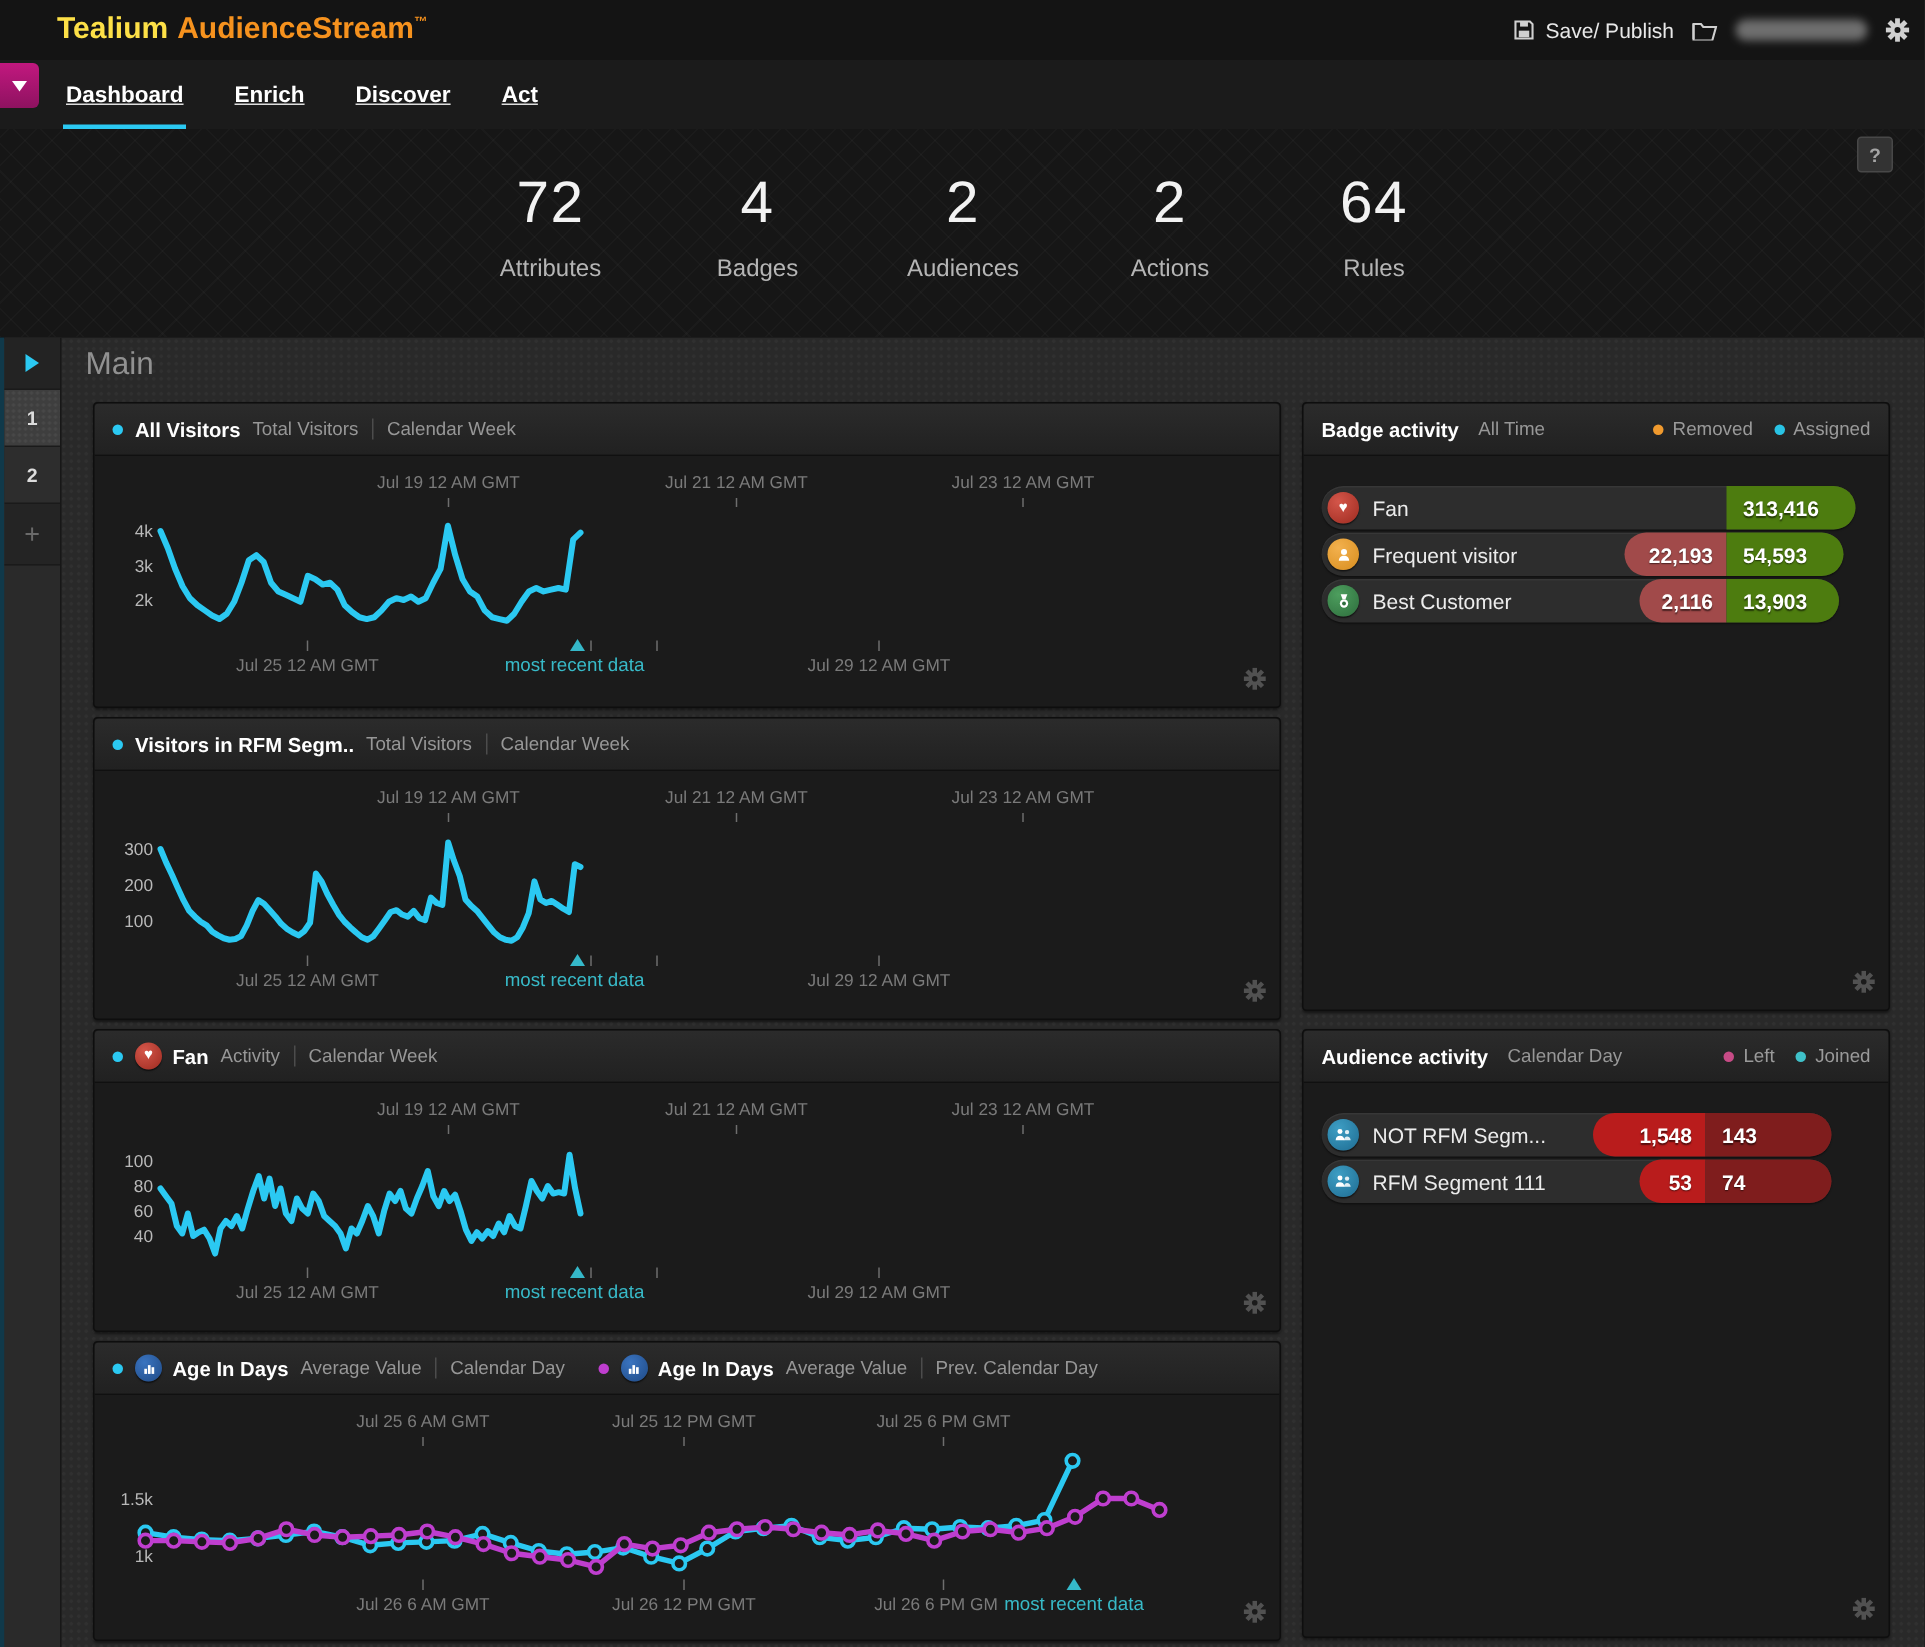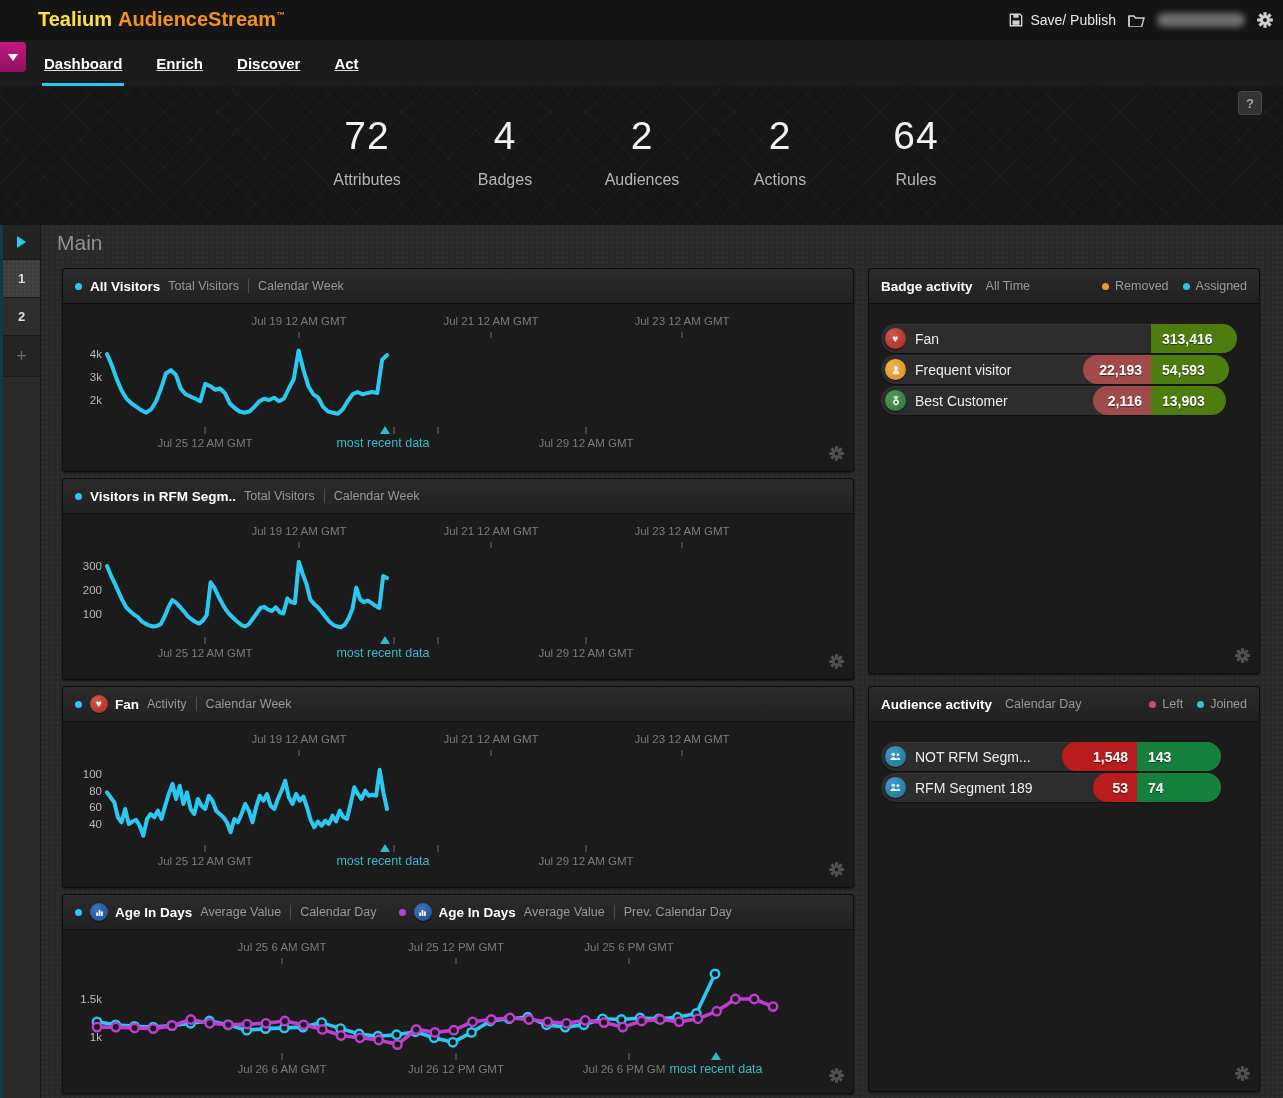--- a/index.html
+++ b/index.html
@@ -86,21 +86,21 @@
   .leg-item{display:flex;align-items:center;gap:6px;font-size:12.5px;color:#9a9a9a;}
   .leg-dot{width:7px;height:7px;border-radius:50%;}
   .rows{padding:20px 0 0 12px;display:flex;flex-direction:column;gap:2px;}
   .arow{height:29px;border-radius:15px;background:#2d2d2d;box-shadow:inset 0 1px 0 rgba(255,255,255,.05),0 1px 1px rgba(0,0,0,.4);display:flex;align-items:center;padding-left:4px;cursor:pointer;}
   .arow .circ-icon{width:21px;height:21px;margin-right:9px;}
   .arow-label{font-size:14px;color:#ececec;white-space:nowrap;}
   .pill{height:29px;display:flex;align-items:center;font-size:14px;font-weight:bold;color:#fff;text-shadow:0 1px 1px rgba(0,0,0,.55);box-sizing:border-box;}
   .pill-removed{background:#a14a4a;border-radius:15px 0 0 15px;justify-content:flex-end;padding-right:9px;}
   .pill-assigned{background:#4d7c0f;border-radius:0 15px 15px 0;justify-content:flex-start;padding-left:11px;}
   .pill-left{background:#b91c1c;border-radius:15px 0 0 15px;justify-content:flex-end;padding-right:9px;}
-  .pill-joined{background:#15803d;border-radius:0 15px 15px 0;justify-content:flex-start;padding-left:11px;}
+  .pill-joined{background:#7f1d1d;border-radius:0 15px 15px 0;justify-content:flex-start;padding-left:11px;}
   .spacer{flex:1;}
   
   .brow0{width:352px;} .brow0 .pill-assigned{width:86px;}
   .brow1{width:344px;} .brow1 .pill-removed{width:68px;} .brow1 .pill-assigned{width:78px;}
   .brow2{width:341px;} .brow2 .pill-removed{width:58px;} .brow2 .pill-assigned{width:75px;}
   .urow0{width:336px;} .urow0 .pill-left{width:75px;} .urow0 .pill-joined{width:84px;}
   .urow1{width:336px;} .urow1 .pill-left{width:44px;} .urow1 .pill-joined{width:84px;}
   .ld-removed{background:#f09a2e;} .ld-assigned{background:#29c3e4;} .ld-left{background:#c74b86;} .ld-joined{background:#3fc1c9;}
 </style>
 </head>
@@ -565,21 +565,21 @@
       </div>
       <div class="arow urow1">
         <span class="circ-icon ci-steel">
           <svg width="13" height="11" viewBox="0 0 18 14">
               <circle cx="6" cy="4" r="2.3" fill="#fff"></circle>
               <path d="M2 12c0-2.6 1.8-4 4-4s4 1.4 4 4z" fill="#fff"></path>
               <circle cx="12.5" cy="4.5" r="2" fill="#fff" opacity=".85"></circle>
               <path d="M9.5 12c.2-2.3 1.6-3.5 3-3.5 1.8 0 3.2 1.2 3.4 3.5z" fill="#fff" opacity=".85"></path>
             </svg>
         </span>
-        <span class="arow-label">RFM Segment 189</span>
+        <span class="arow-label">RFM Segment 111</span>
         <span class="spacer"></span>
         <span class="pill pill-left">53</span>
         <span class="pill pill-joined">74</span>
       </div>
     </div>
     <span class="gear">
       <svg width="15" height="15" viewBox="-8 -8 16 16">
           <g fill="#5f5f5f">
             <rect x="-1.6" y="-7.8" width="3.2" height="15.6"></rect>
             <rect x="-1.6" y="-7.8" width="3.2" height="15.6" transform="rotate(45)"></rect>

